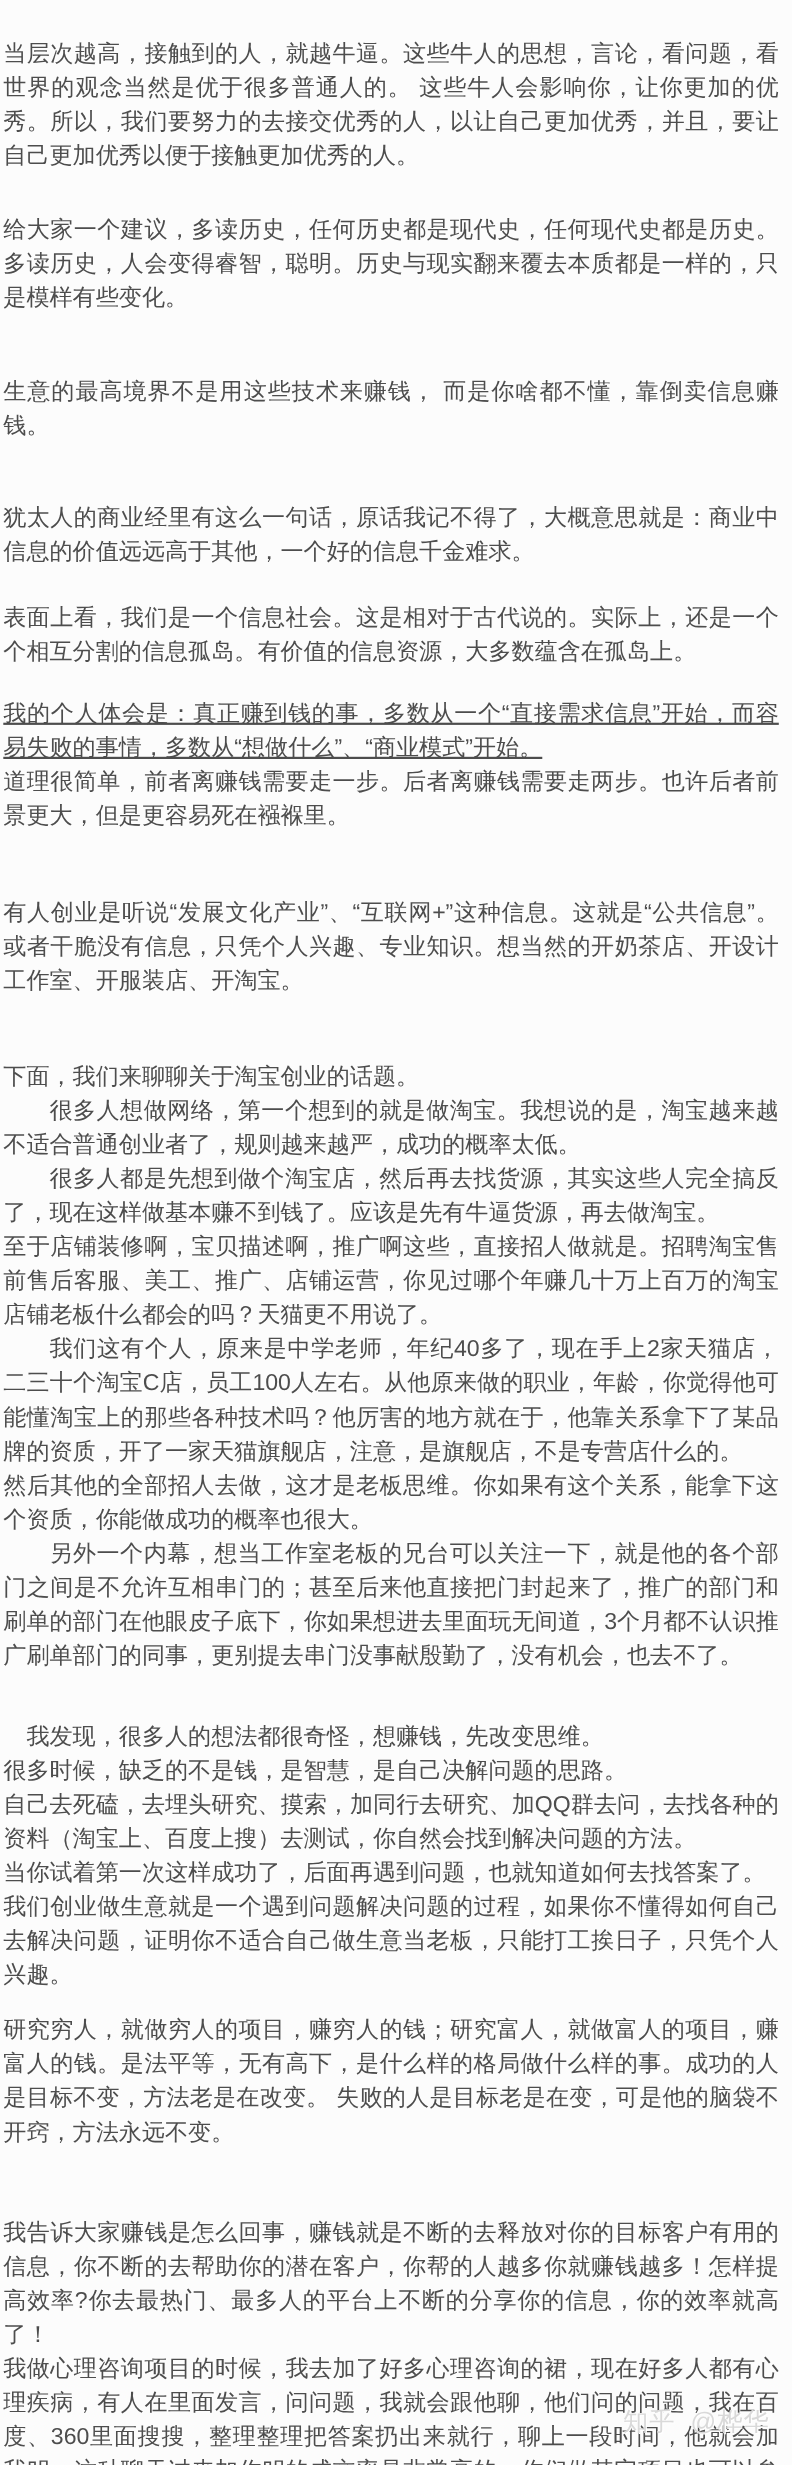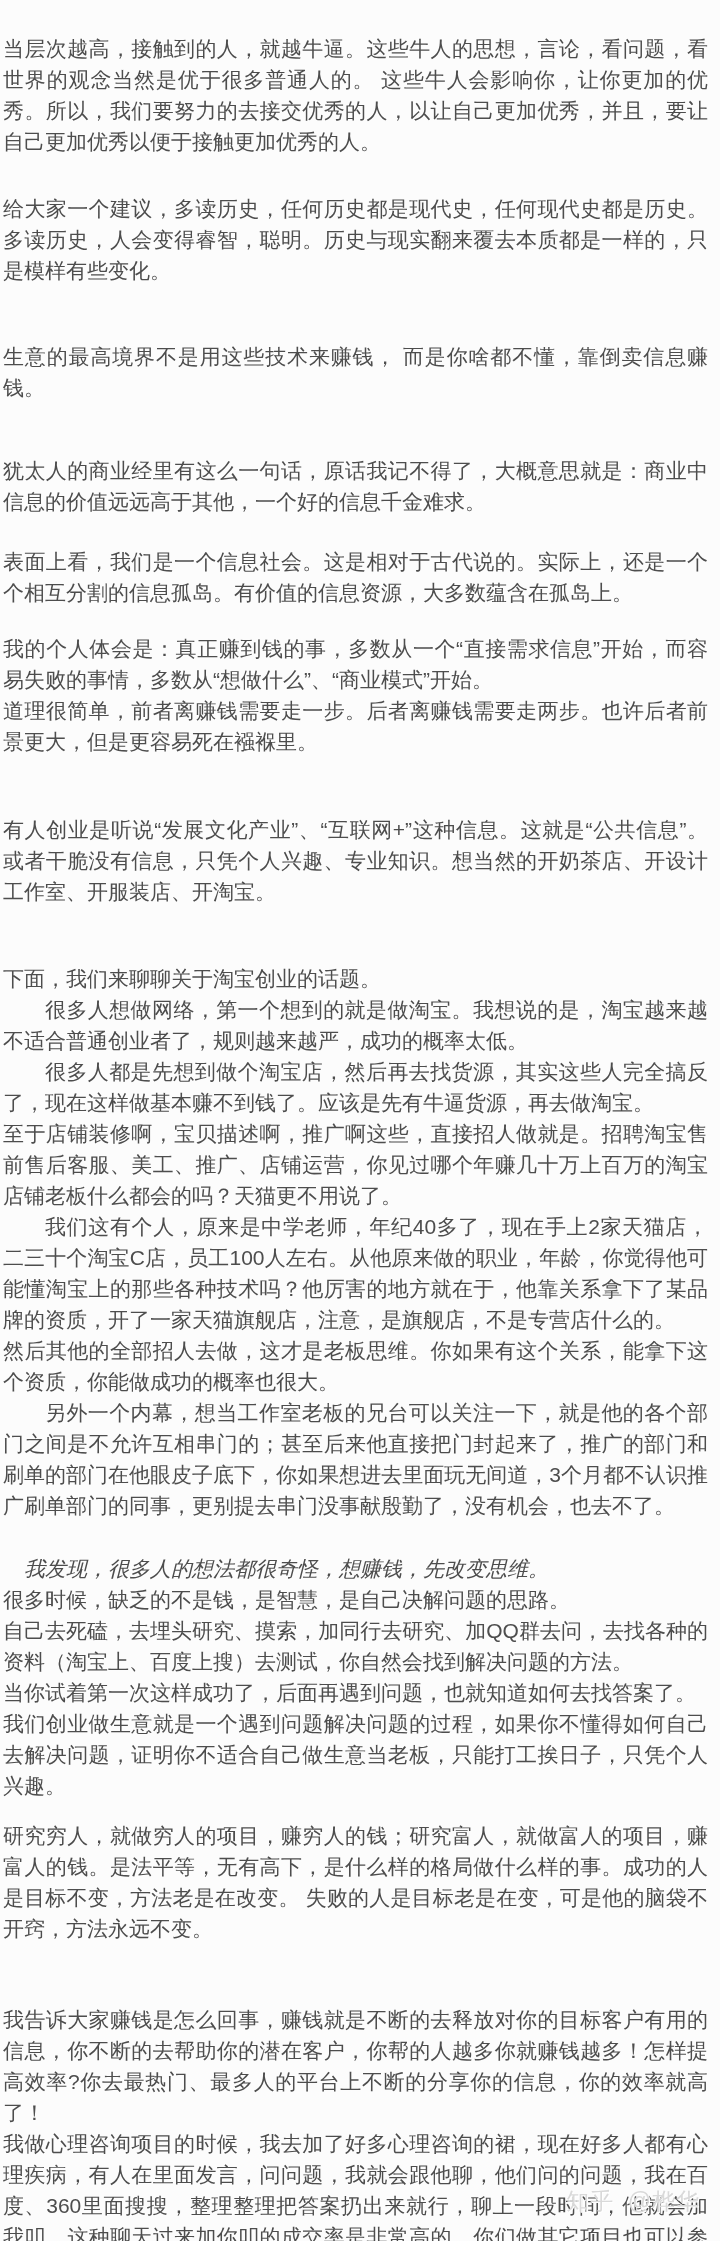--- a/index.html
+++ b/index.html
@@ -20,26 +20,26 @@
     line-height: 31px;
     color: #4d4d4d;
     text-align: justify;
   }
   .para {
     margin: 0;
     word-break: break-all;
   }
   .ind1 { text-indent: 1em; }
   .ind2 { text-indent: 2em; }
-  .mt25 { margin-top: 25px; }
+  .mt25 { margin-top: 25px; text-decoration: underline; }
   .mt26 { margin-top: 19px; }
   .mt27 { margin-top: 27px; }
   .mt35 { margin-top: 35px; }
   .mt36 { margin-top: 36px; }
-  .mt42 { margin-top: 32px; font-style: italic; }
+  .mt42 { margin-top: 42px; }
   .mt54 { margin-top: 54px; font-family: Liberation Mono, monospace; }
   .mt55 { margin-top: 55px; }
   .mt56 { margin-top: 56px; }
   .mt57 { margin-top: 57px; }
   .mt60 { margin-top: 60px; }
   .watermark {
     position: absolute;
     right: 20px;
     top: 2186px;
     font-size: 23px;

